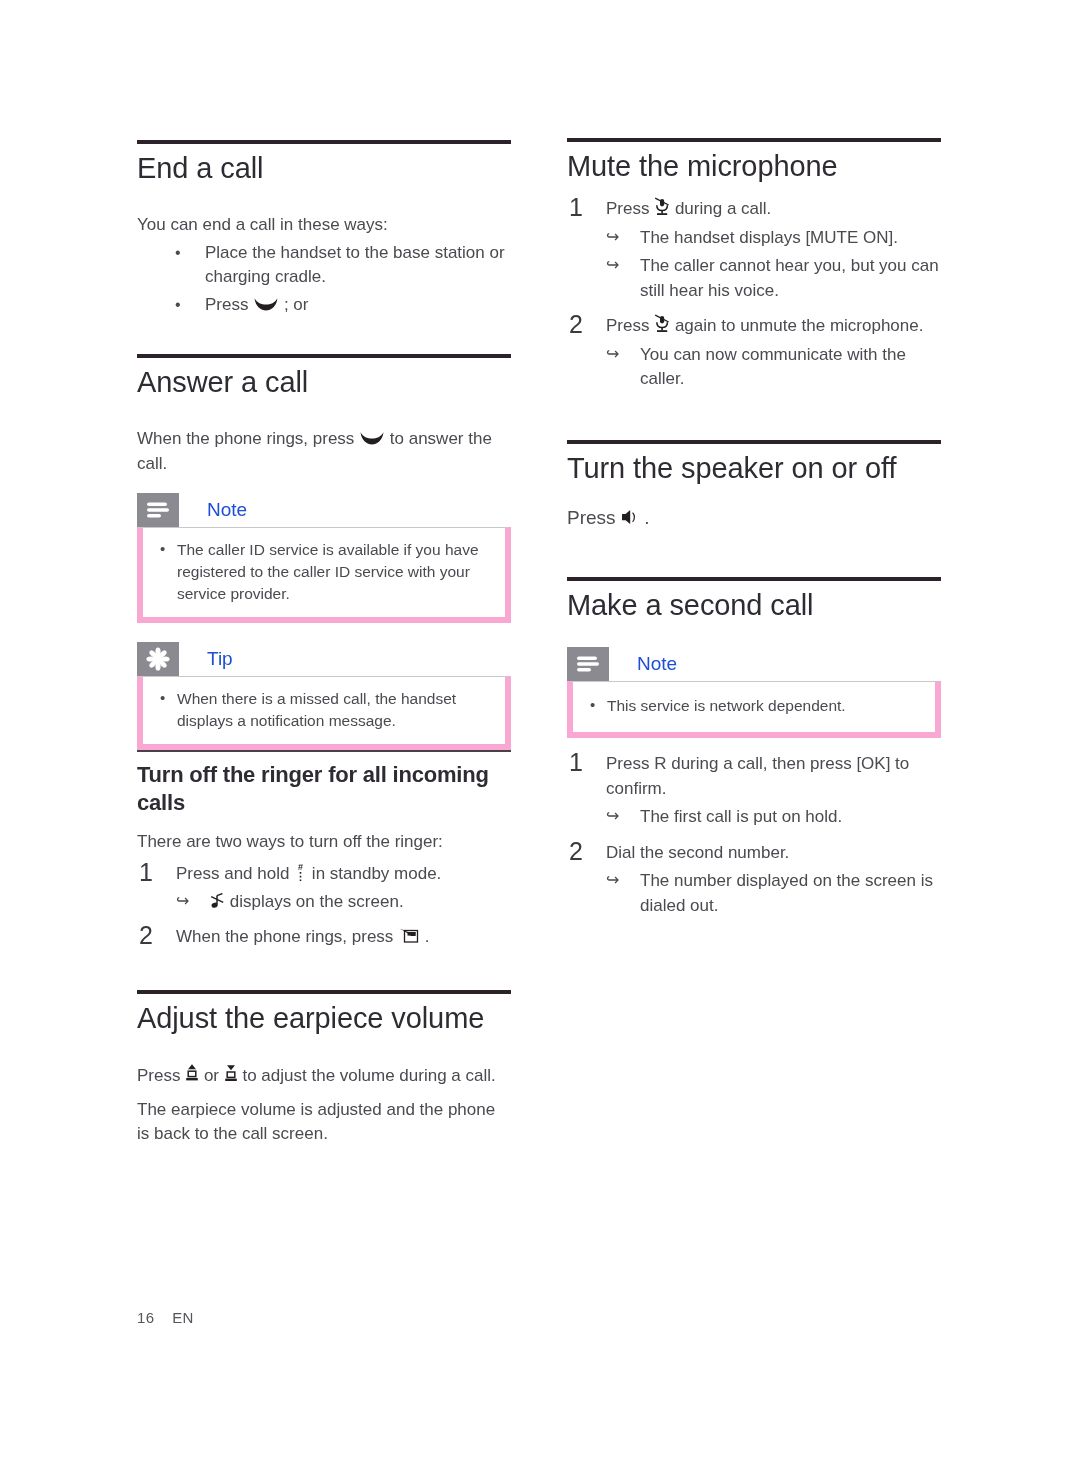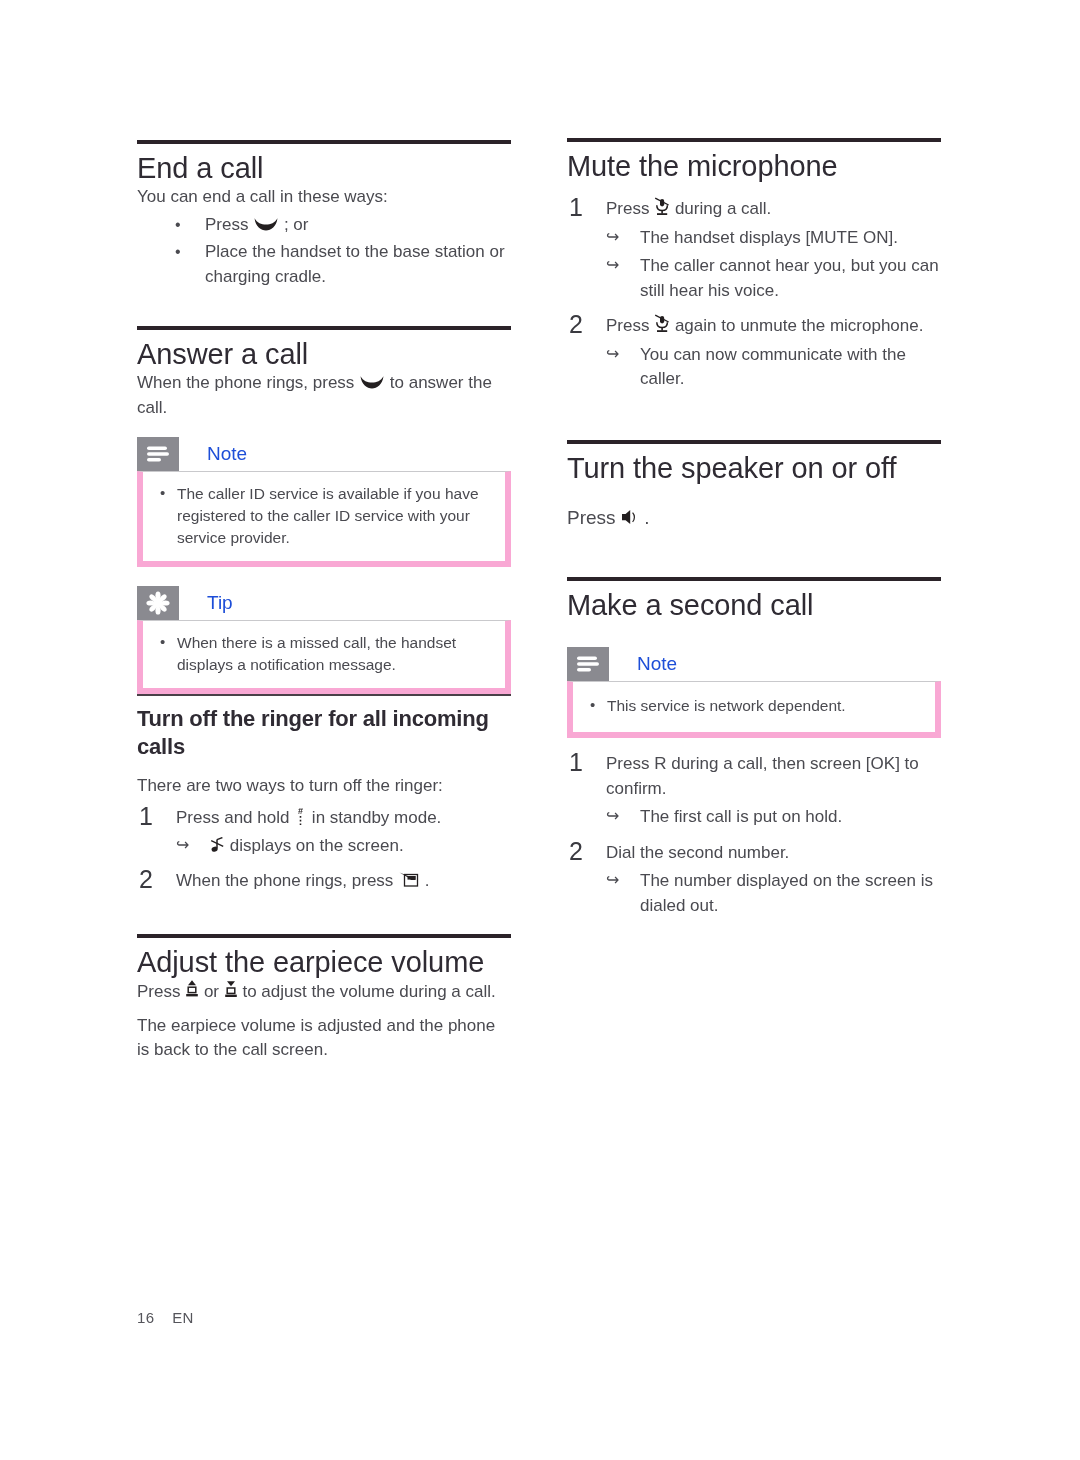--- a/index.html
+++ b/index.html
@@ -58,21 +58,21 @@
     line-height: 1.25;
     letter-spacing: -0.2px;
   }
 
   .block { margin-bottom: 0; }
 
   p.body {
     font-size: 17px;
     line-height: 1.44;
     color: #4a4a50;
-    margin-top: 0;
+    margin-top: 28px;
   }
 
   
   ul.dots {
     list-style: none;
     margin-top: 2px;
   }
   ul.dots > li {
     position: relative;
     font-size: 17px;
@@ -206,24 +206,24 @@
 
   <div class="col col-left">
 
     <section class="block">
       <div class="rule-thick"></div>
       <h1 class="sec-title">End a call</h1>
 
       <p class="body">You can end a call in these ways:</p>
 
       <ul class="dots">
+        <li>Place the handset to the base station or charging cradle.</li>
         <li><span>Press </span><span class="ico"><svg width="26" height="15" viewBox="0 0 26 15">
                 <path d="M1.5 1.2 C2.6 9.6 8.0 13.4 13 13.4 C18 13.4 23.4 9.6 24.5 1.2 C21.8 5.8 17.7 7.6 13 7.6 C8.3 7.6 4.2 5.8 1.5 1.2 Z" fill="#231f20"></path>
               </svg></span><span> ; or</span></li>
-        <li>Place the handset to the base station or charging cradle.</li>
       </ul>
     </section>
 
     <section class="block" style="margin-top:37px;">
       <div class="rule-thick"></div>
       <h1 class="sec-title">Answer a call</h1>
 
       <p class="body"><span>When the phone rings, press </span><span class="ico"><svg width="26" height="15" viewBox="0 0 26 15">
               <path d="M1.5 1.2 C2.6 9.6 8.0 13.4 13 13.4 C18 13.4 23.4 9.6 24.5 1.2 C21.8 5.8 17.7 7.6 13 7.6 C8.3 7.6 4.2 5.8 1.5 1.2 Z" fill="#231f20"></path>
             </svg></span><span> to answer the call.</span></p>
@@ -390,21 +390,21 @@
         <div class="callout-body" style="padding:13px 22px 15px 13px;">
           <ul>
             <li>This service is network dependent.</li>
           </ul>
         </div>
       </div>
 
       <ol class="steps" style="margin-top:14px;">
         <li>
           <span class="num">1</span>
-          <span class="step-text">Press R during a call, then screen [OK] to confirm.</span>
+          <span class="step-text">Press R during a call, then press [OK] to confirm.</span>
           <ul class="arrows">
             <li><span class="arw">↪</span><span>The first call is put on hold.</span></li>
           </ul>
         </li>
         <li style="margin-top:11px;">
           <span class="num">2</span>
           <span class="step-text">Dial the second number.</span>
           <ul class="arrows">
             <li><span class="arw">↪</span><span>The number displayed on the screen is dialed out.</span></li>
           </ul>

